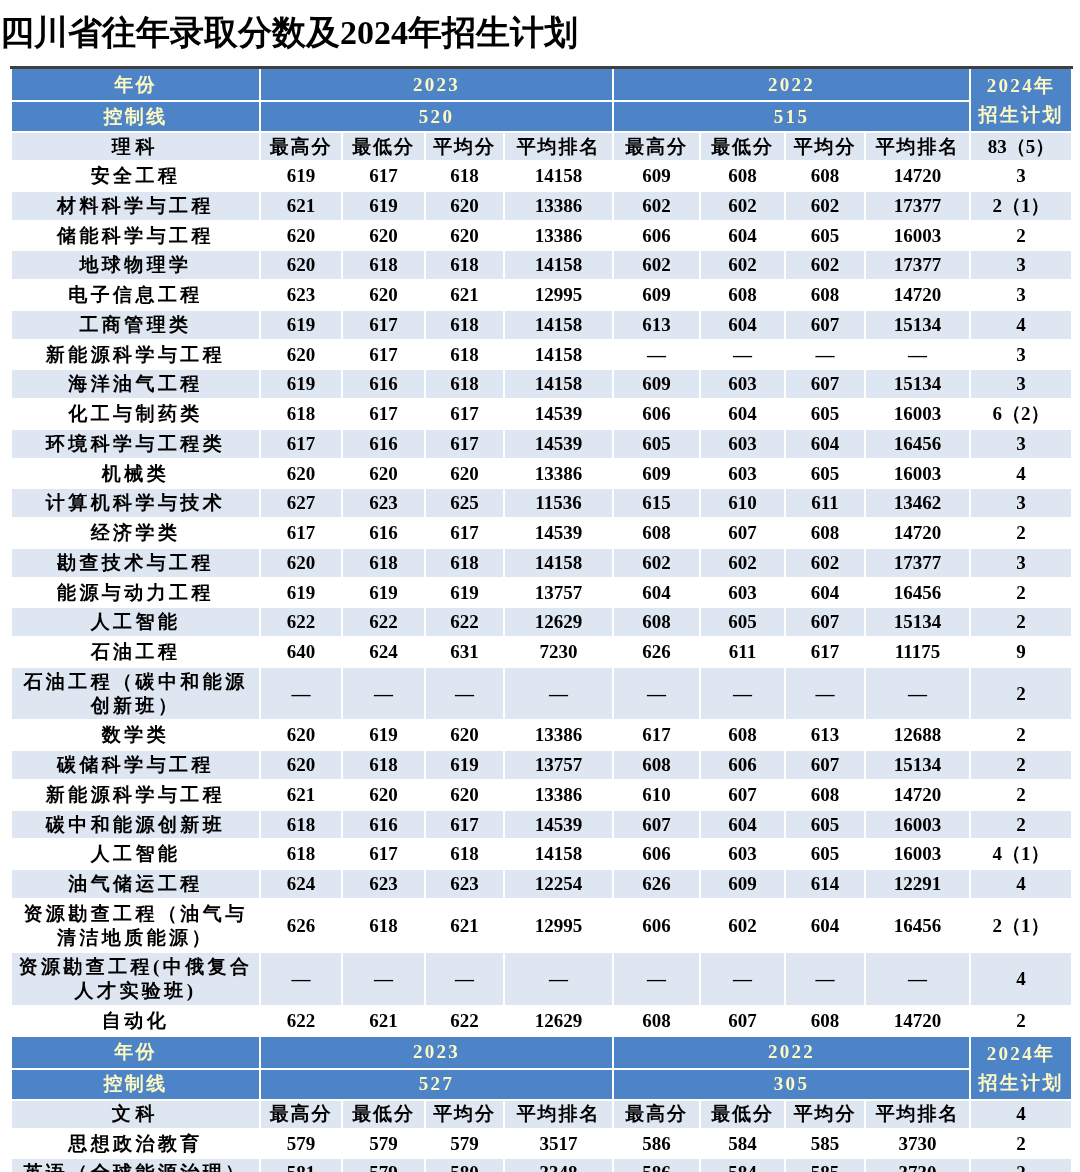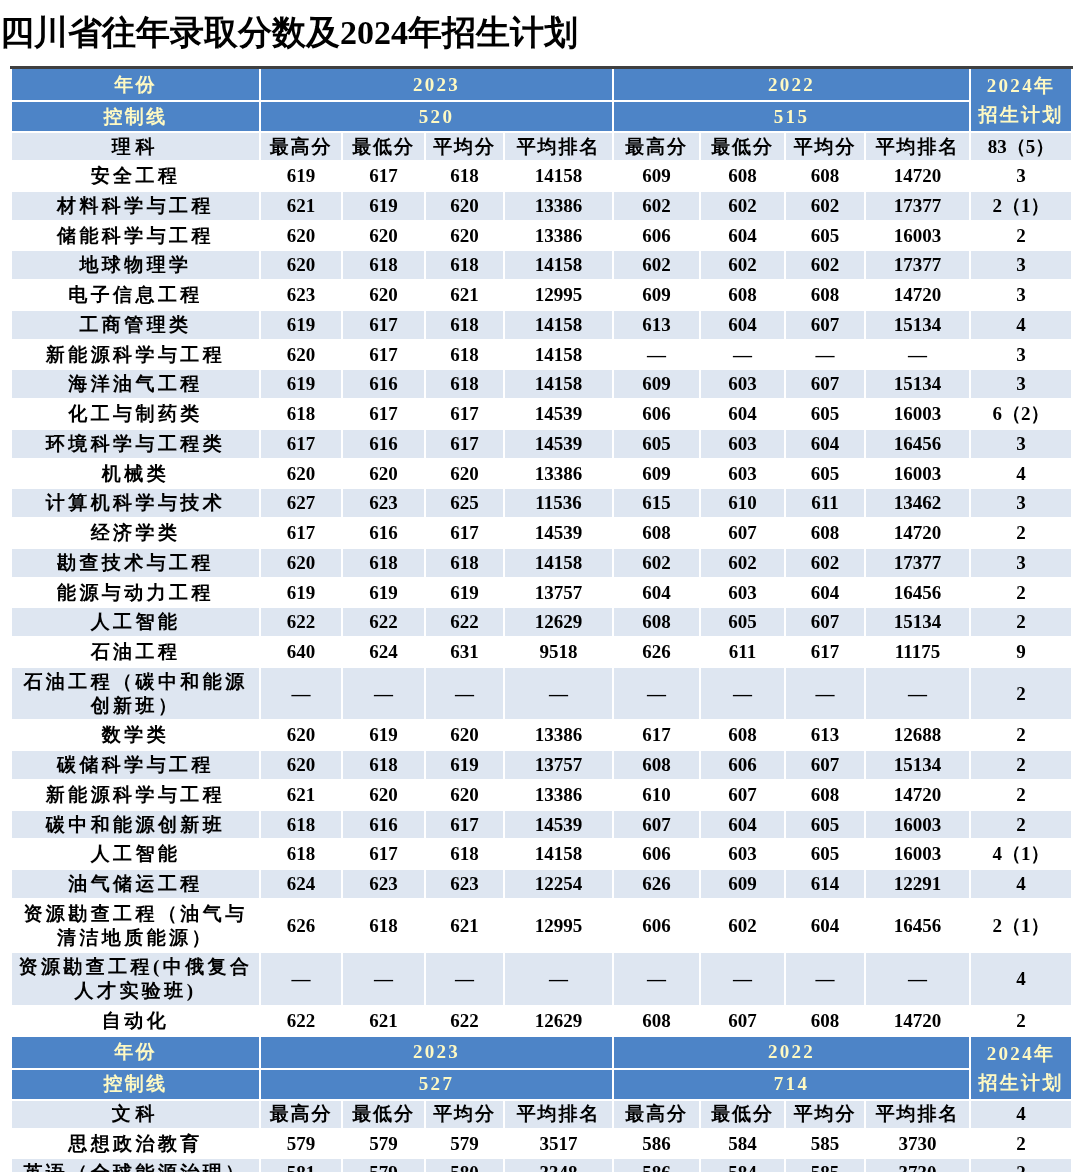--- a/index.html
+++ b/index.html
@@ -293,21 +293,21 @@
     <td class="num">605</td>
     <td class="num">607</td>
     <td class="num">15134</td>
     <td class="num">2</td>
   </tr>
         <tr>
     <td class="name">石油工程</td>
     <td class="num">640</td>
     <td class="num">624</td>
     <td class="num">631</td>
-    <td class="num">9518</td>
+    <td class="num">7230</td>
     <td class="num">626</td>
     <td class="num">611</td>
     <td class="num">617</td>
     <td class="num">11175</td>
     <td class="num">9</td>
   </tr>
         <tr>
     <td class="name">石油工程（碳中和能源创新班）</td>
     <td class="num">—</td>
     <td class="num">—</td>
@@ -435,21 +435,21 @@
         <td colspan="4">2023</td>
         <td colspan="4">2022</td>
         <td rowspan="2" class="plan-hdr">
           <div class="ln">2024年</div>
           <div class="ln">招生计划</div>
         </td>
       </tr>
       <tr class="hdr2">
         <td class="label">控制线</td>
         <td colspan="4">527</td>
-        <td colspan="4">714</td>
+        <td colspan="4">305</td>
       </tr>
       <tr class="subhdr">
         <td class="label">文科</td>
         <td class="score-hdr">最高分</td>
         <td class="score-hdr">最低分</td>
         <td class="score-hdr">平均分</td>
         <td class="score-hdr">平均排名</td>
         <td class="score-hdr">最高分</td>
         <td class="score-hdr">最低分</td>
         <td class="score-hdr">平均分</td>

